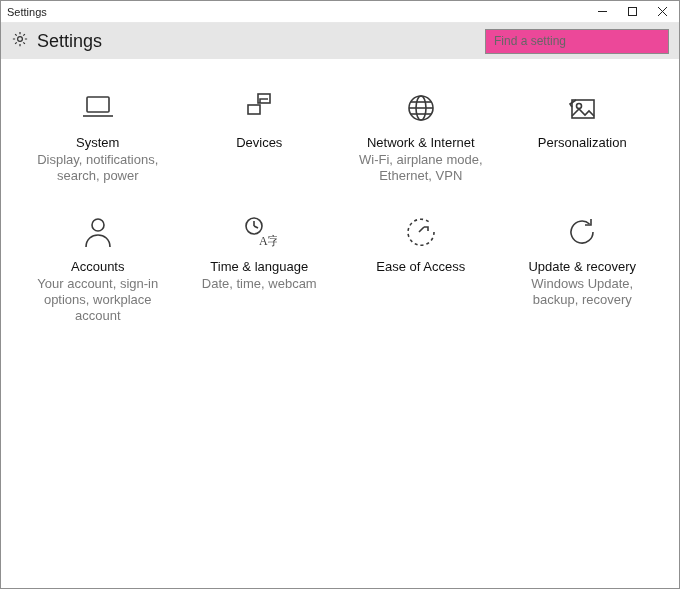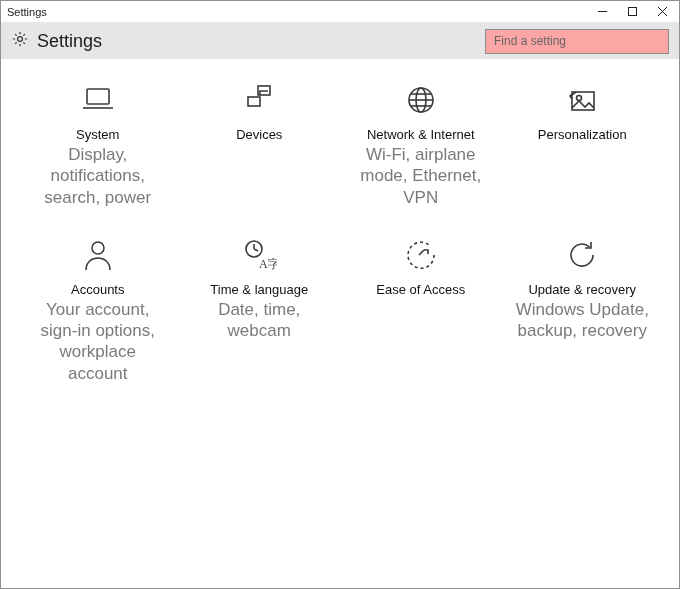--- a/index.html
+++ b/index.html
@@ -44,28 +44,28 @@
   .header-title {
     font-size: 18px;
     font-weight: 400;
     color: #1a1a1a;
   }
   .header .spacer { flex: 1 1 auto; }
   .search-box {
     width: 184px;
     height: 25px;
     border: 1px solid #8a8a8a;
-    background: #fca5a5;
+    background: #ec4899;
     font-size: 12px;
     padding: 0 8px;
     color: #333;
   }
   .search-box::placeholder { color: #666; }
   .grid {
-    padding: 22px 30px;
+    padding: 30px 30px;
     display: grid;
     grid-template-columns: repeat(4, 1fr);
     column-gap: 20px;
     row-gap: 42px;
     gap: 28px;
   }
   .tile {
     display: flex;
     flex-direction: column;
     align-items: center;
@@ -80,21 +80,21 @@
     justify-content: center;
     margin-bottom: 8px;
   }
   .tile-icon svg { stroke: #3a3a3a; fill: none; stroke-width: 1.6; }
   .tile-title {
     font-size: 13px;
     color: #111;
     margin-bottom: 2px;
   }
   .tile-desc {
-    font-size: 17px;
+    font-size: 13px;
     color: #7a7a7a;
     line-height: 1.25;
     max-width: 140px;
   }
 </style>
 </head>
 <body>
 
 <div class="titlebar">
   <span class="title">Settings</span>

